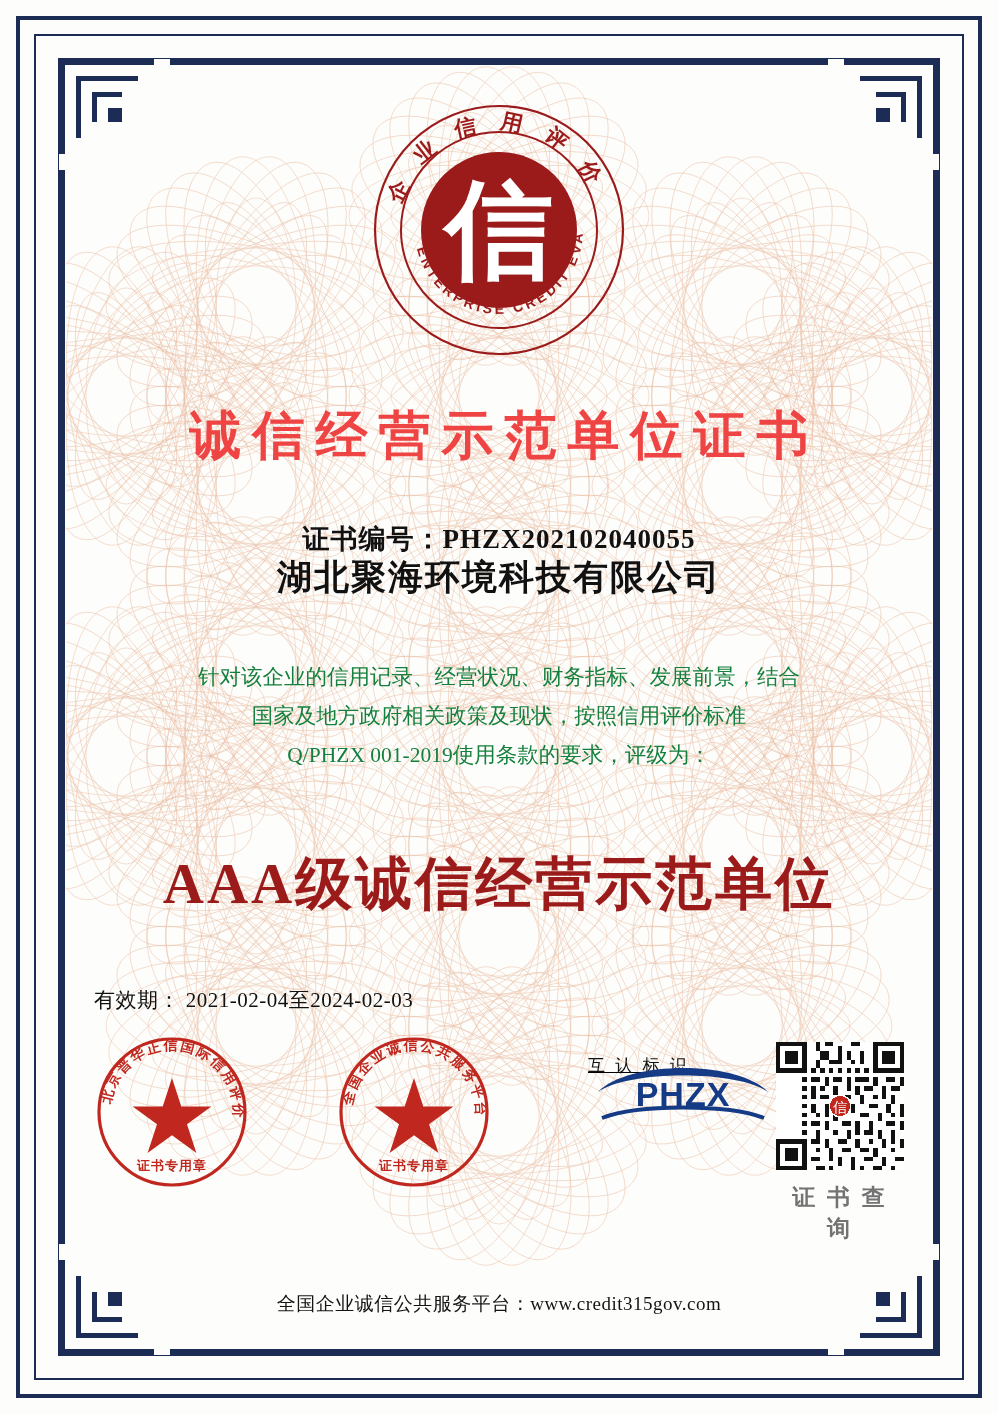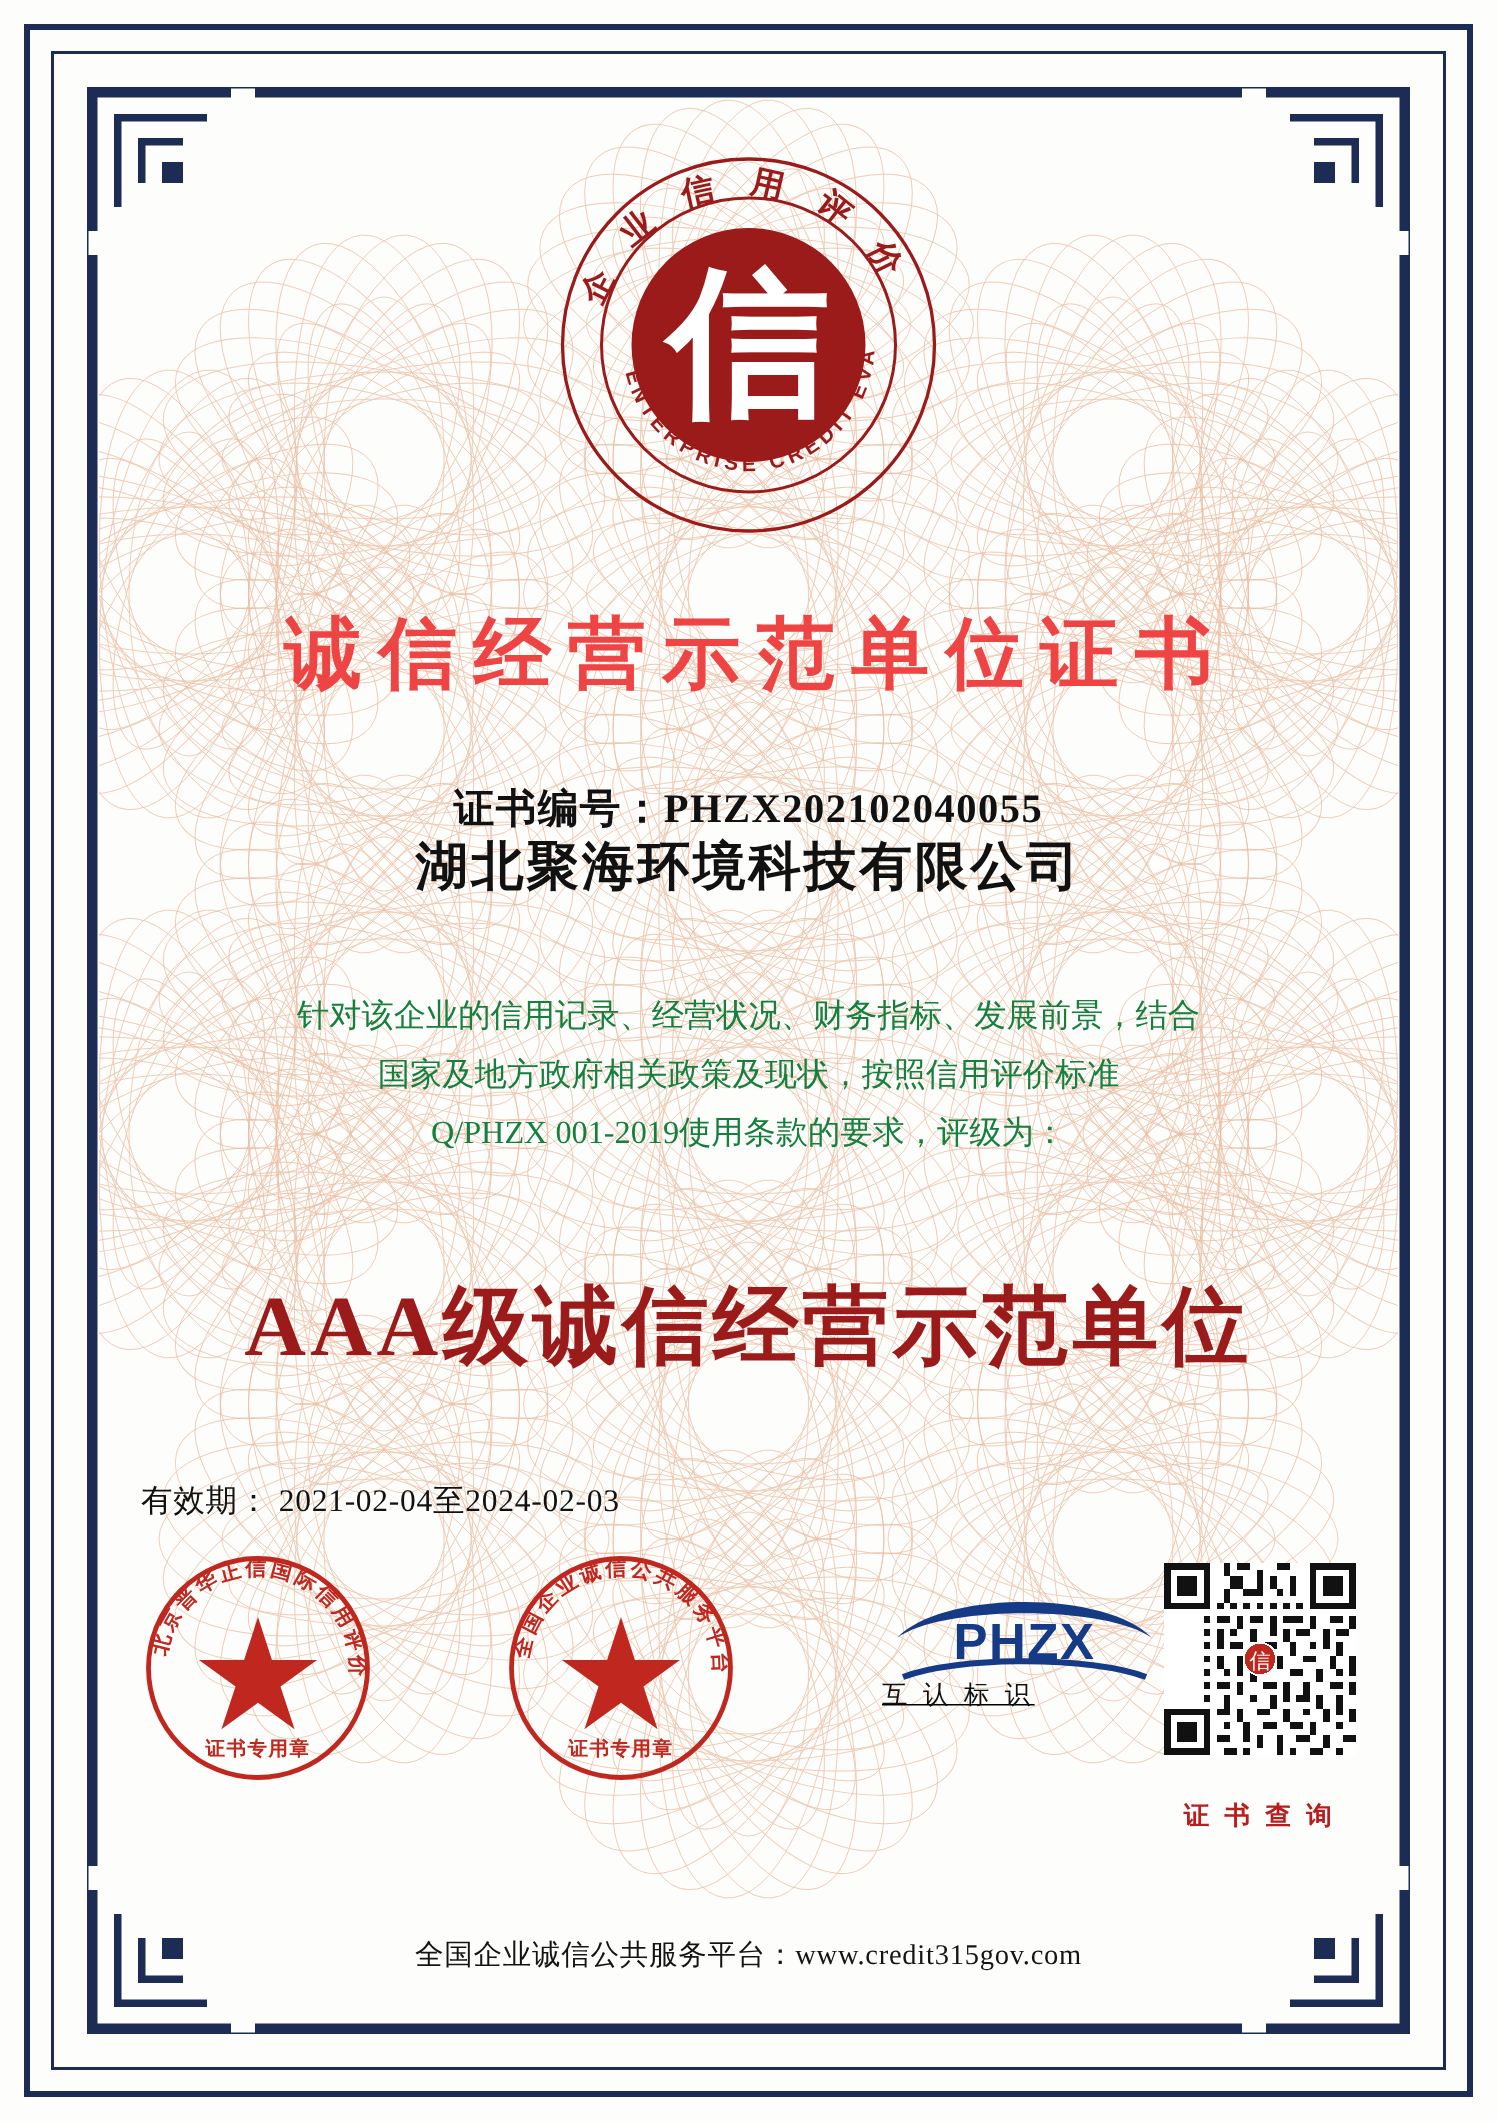--- a/index.html
+++ b/index.html
@@ -211,38 +211,37 @@
 
   .phzx-logo {
     position: absolute;
     left: 522px;
     top: 26px;
     width: 190px;
     text-align: left;
     text-decoration: underline;
   }
   .phzx-caption {
-    margin-top: 64px;
     font-family: "Liberation Serif", serif;
     font-size: 17px;
     color: #111;
     letter-spacing: 3px;
   }
   .qr-block {
     position: absolute;
     right: 28px;
     top: 14px;
     width: 128px;
     text-align: center;
   }
   .qr-caption {
-    margin-top: 24px;
-    font-family: "Liberation Serif", serif;
-    font-size: 17px;
-    color: #b91c1c;
+    margin-top: 8px;
+    font-family: "Liberation Serif", serif;
+    font-size: 23px;
+    color: #737373;
     letter-spacing: 3px;
     font-weight: bold;
   }
 
   .footer {
     position: absolute;
     left: 0; right: 0;
     bottom: 28px;
   }
   .footer-line {

